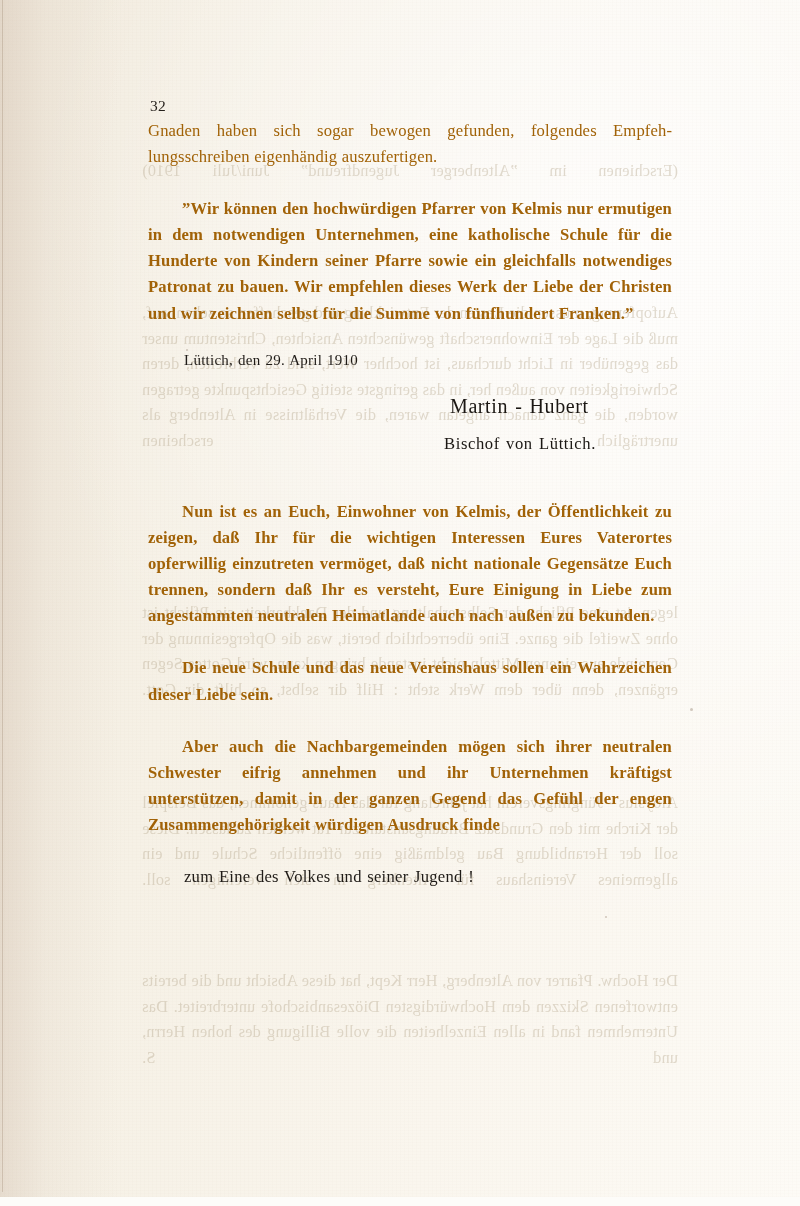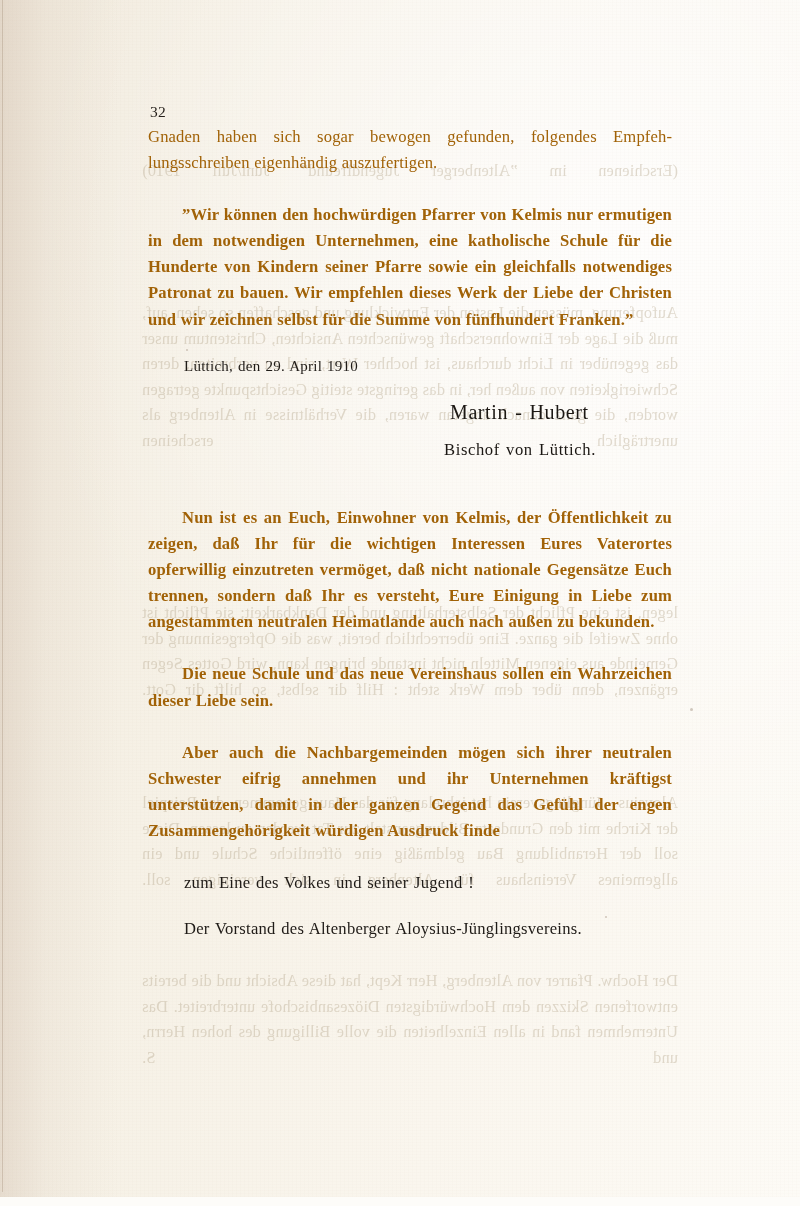--- a/index.html
+++ b/index.html
@@ -84,21 +84,21 @@
   .bleed.b1 { top: 158px; }
   .bleed.b2 { top: 300px; }
   .bleed.b3 { top: 600px; }
   .bleed.b4 { top: 790px; }
   .bleed.b5 { top: 968px; }
 
   
   .text-column {
     position: absolute;
     left: 148px;
-    top: 102px;
+    top: 96px;
     width: 524px;
   }
 
   .folio {
     font-size: 15.5px;
     line-height: 19px;
     color: #241f1a;
     margin: 0 0 3px 2px;
     letter-spacing: .3px;
   }
@@ -218,18 +218,17 @@
     <div class="gap-md"></div>
 
     <p class="para indent">Aber auch die Nachbargemeinden mögen sich ihrer neu­tralen Schwester eifrig annehmen und ihr Unternehmen kräftigst unterstützen, damit in der ganzen Gegend das Gefühl der engen Zusammengehörigkeit würdigen Ausdruck finde</p>
 
     <div class="gap-md"></div>
 
     <p class="closing">zum Eine des Volkes und seiner Jugend !</p>
 
     <div class="gap-sm"></div>
 
-    <p class="closing">Der Vorstand des Altenberger Aloysius-Jünglingsvereins.</p>
 
   </div>
 
   <div class="bed-strip"></div>
 </div>
 
 </body></html>

